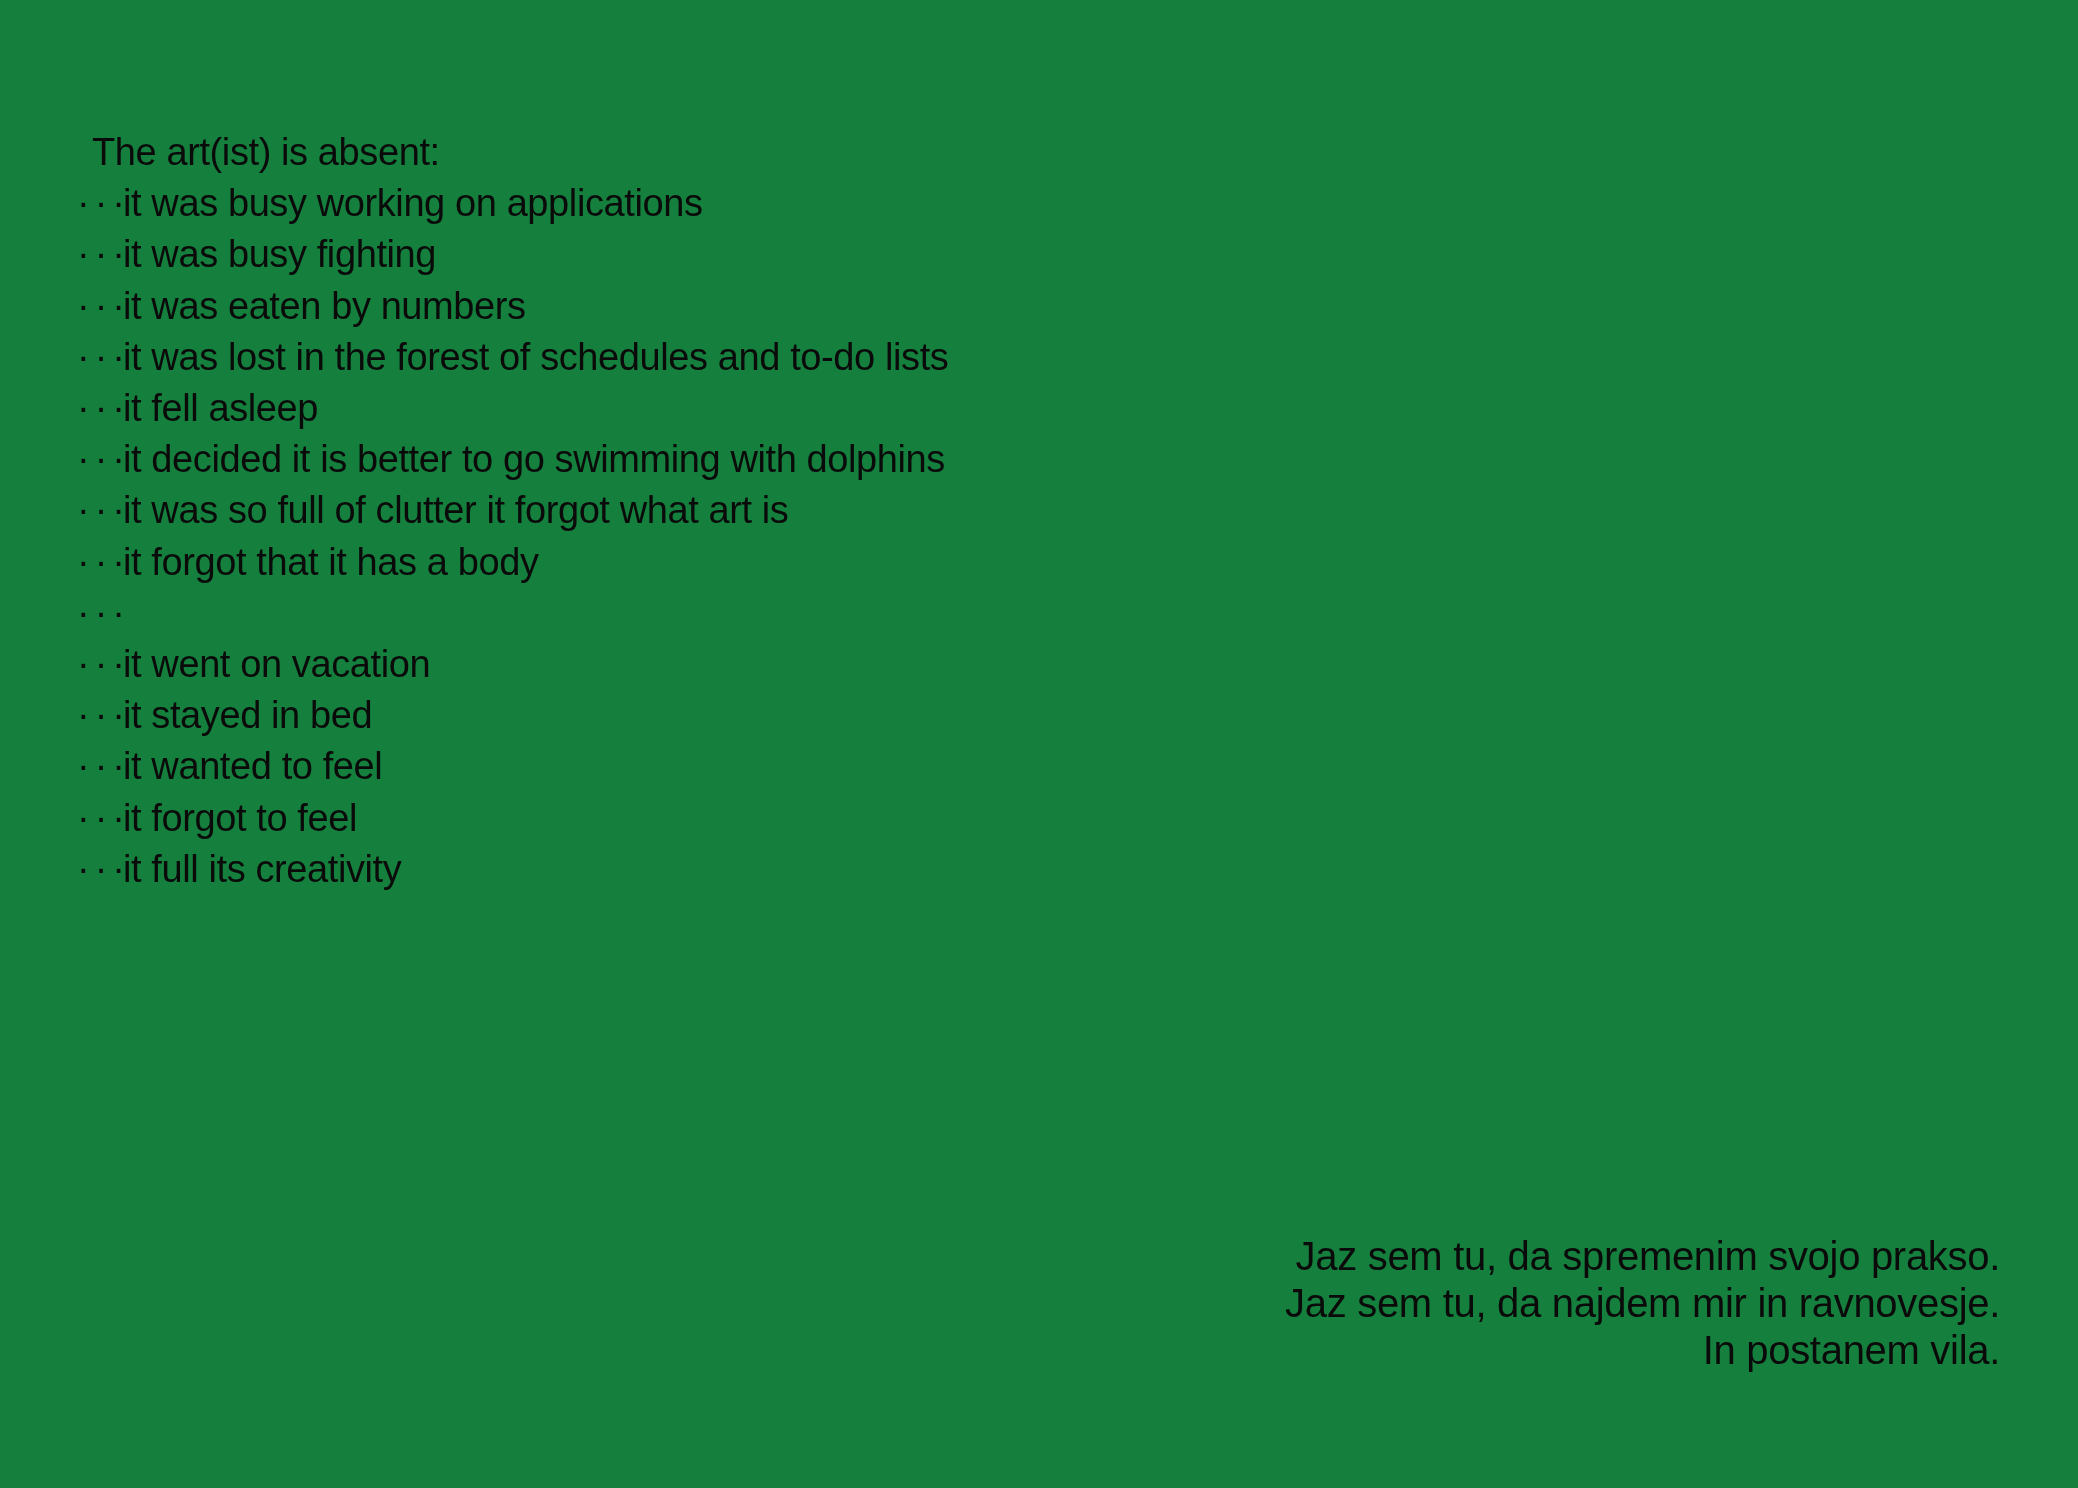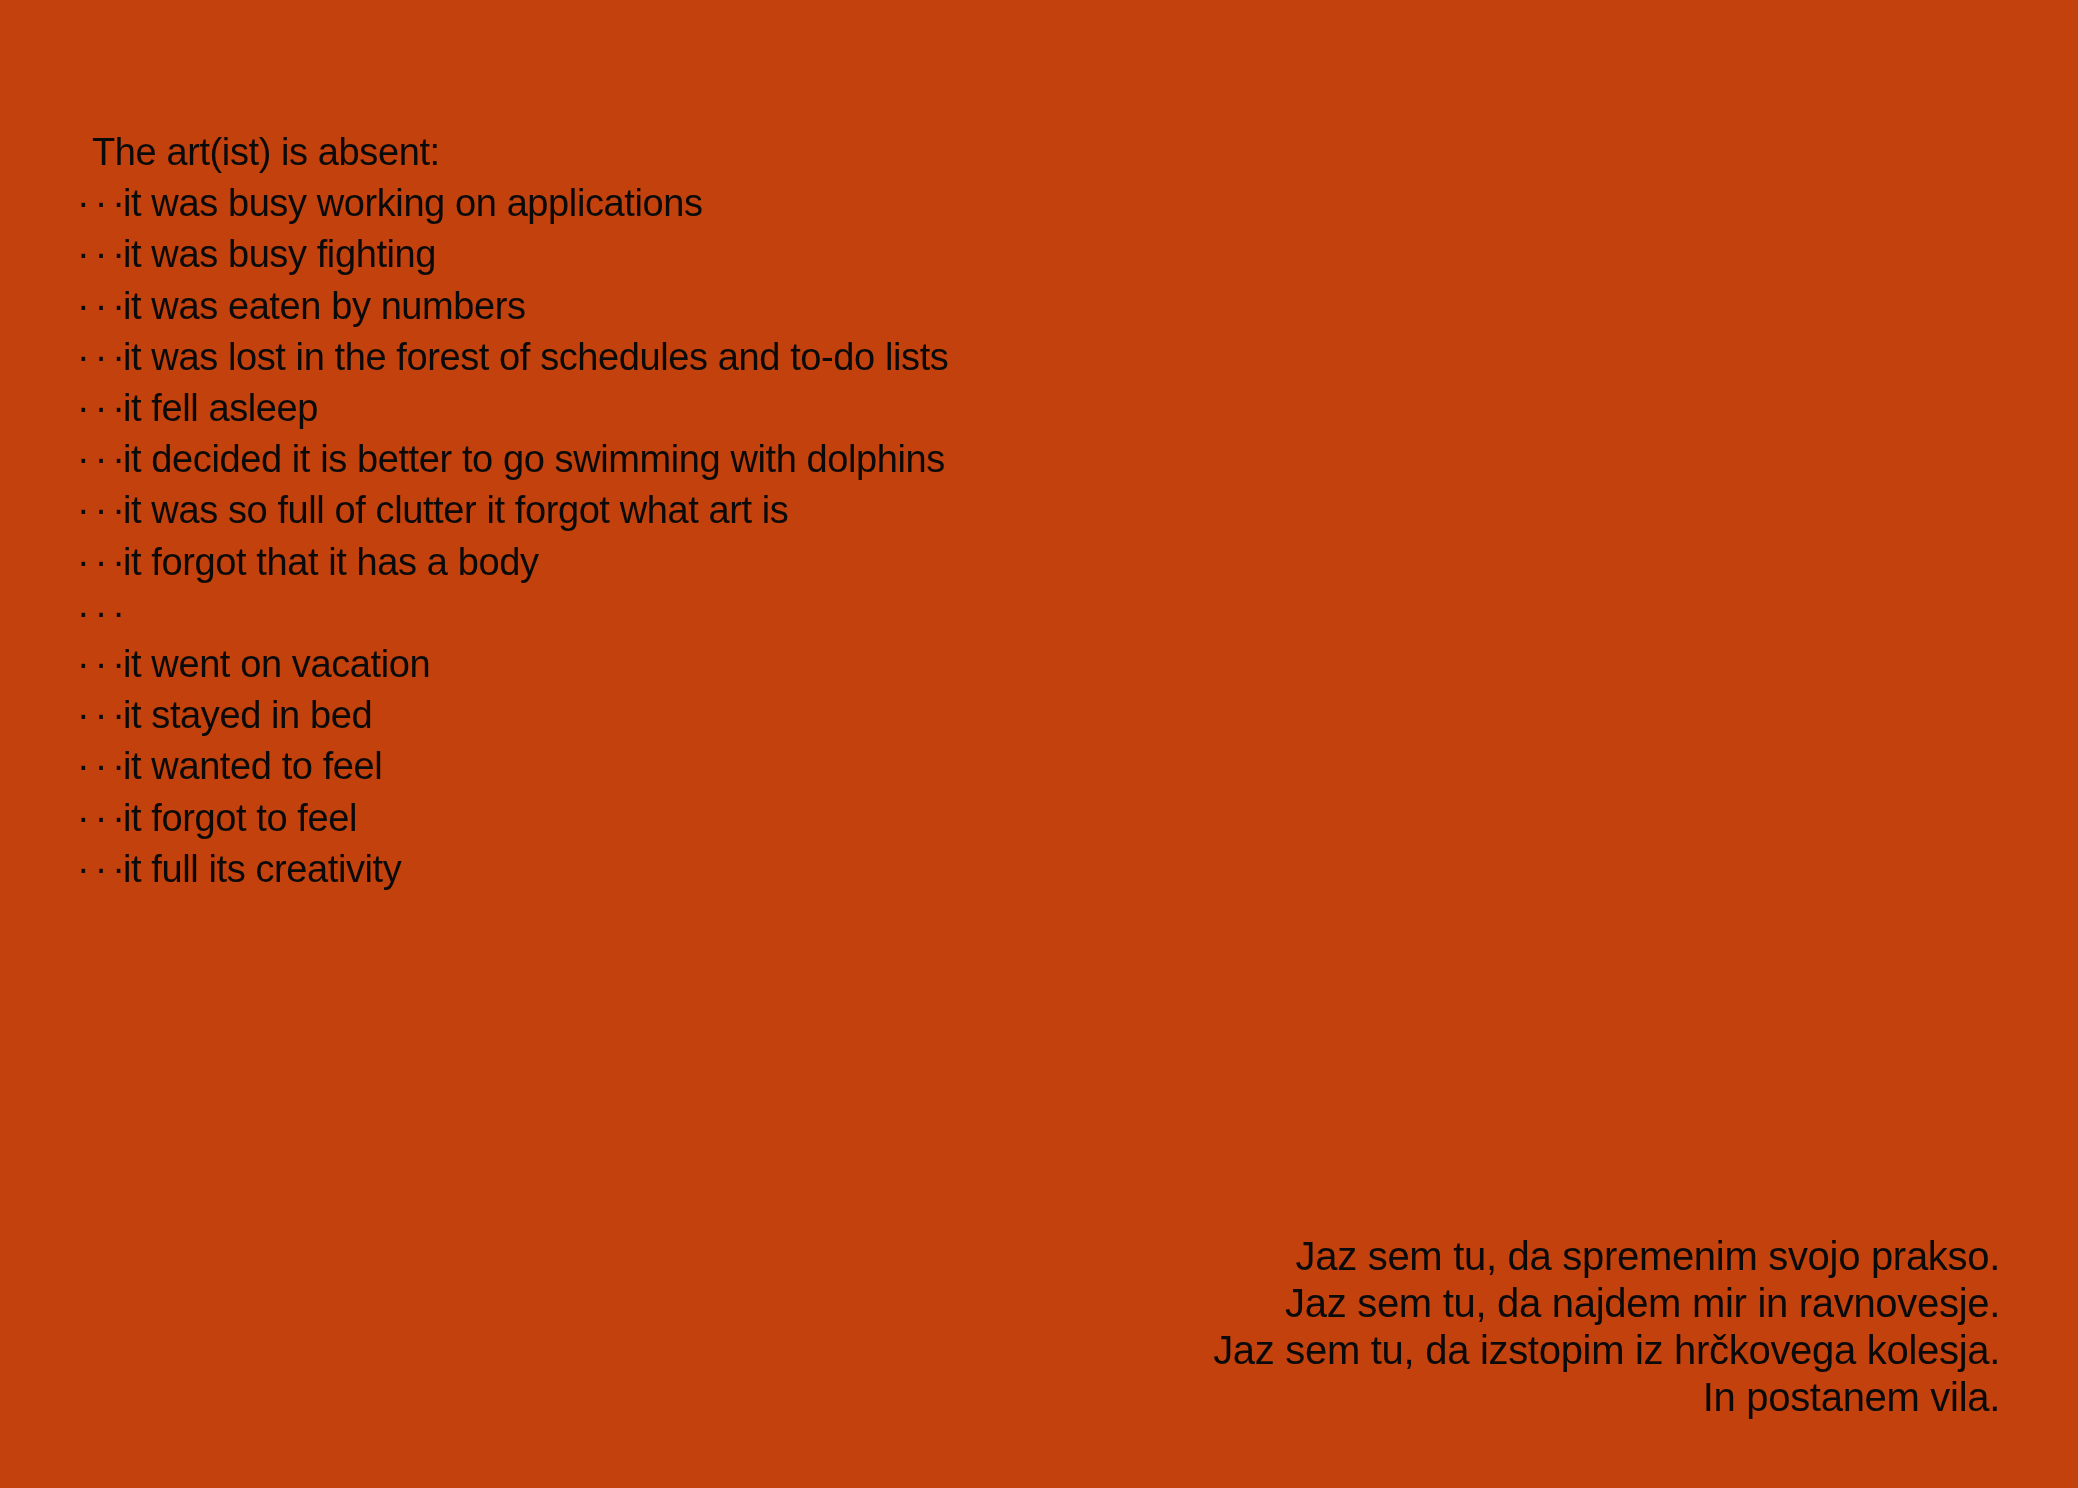--- a/index.html
+++ b/index.html
@@ -4,21 +4,21 @@
 <style>
   html, body {
     margin: 0;
     padding: 0;
     background: #ffffff;
   }
   .page {
     position: relative;
     width: 2078px;
     height: 1488px;
-    background: #c2410c;
+    background: #15803d;
     overflow: hidden;
     font-family: "Liberation Sans", sans-serif;
     color: #0a0a0a;
   }
   
   .poem {
     position: absolute;
     left: 77px;
     top: 127px;
     font-size: 38px;
@@ -112,17 +112,16 @@
     </div>
     <div class="poem-line">
       <span class="bullet">···</span>
       <span>it full its creativity</span>
     </div>
   </section>
 
   <section class="affirmation">
     <div>Jaz sem tu, da spremenim svojo prakso.</div>
     <div>Jaz sem tu, da najdem mir in ravnovesje.</div>
-    <div>Jaz sem tu, da izstopim iz hrčkovega kolesja.</div>
     <div>In postanem vila.</div>
   </section>
 
 </div>
 
 </body></html>

